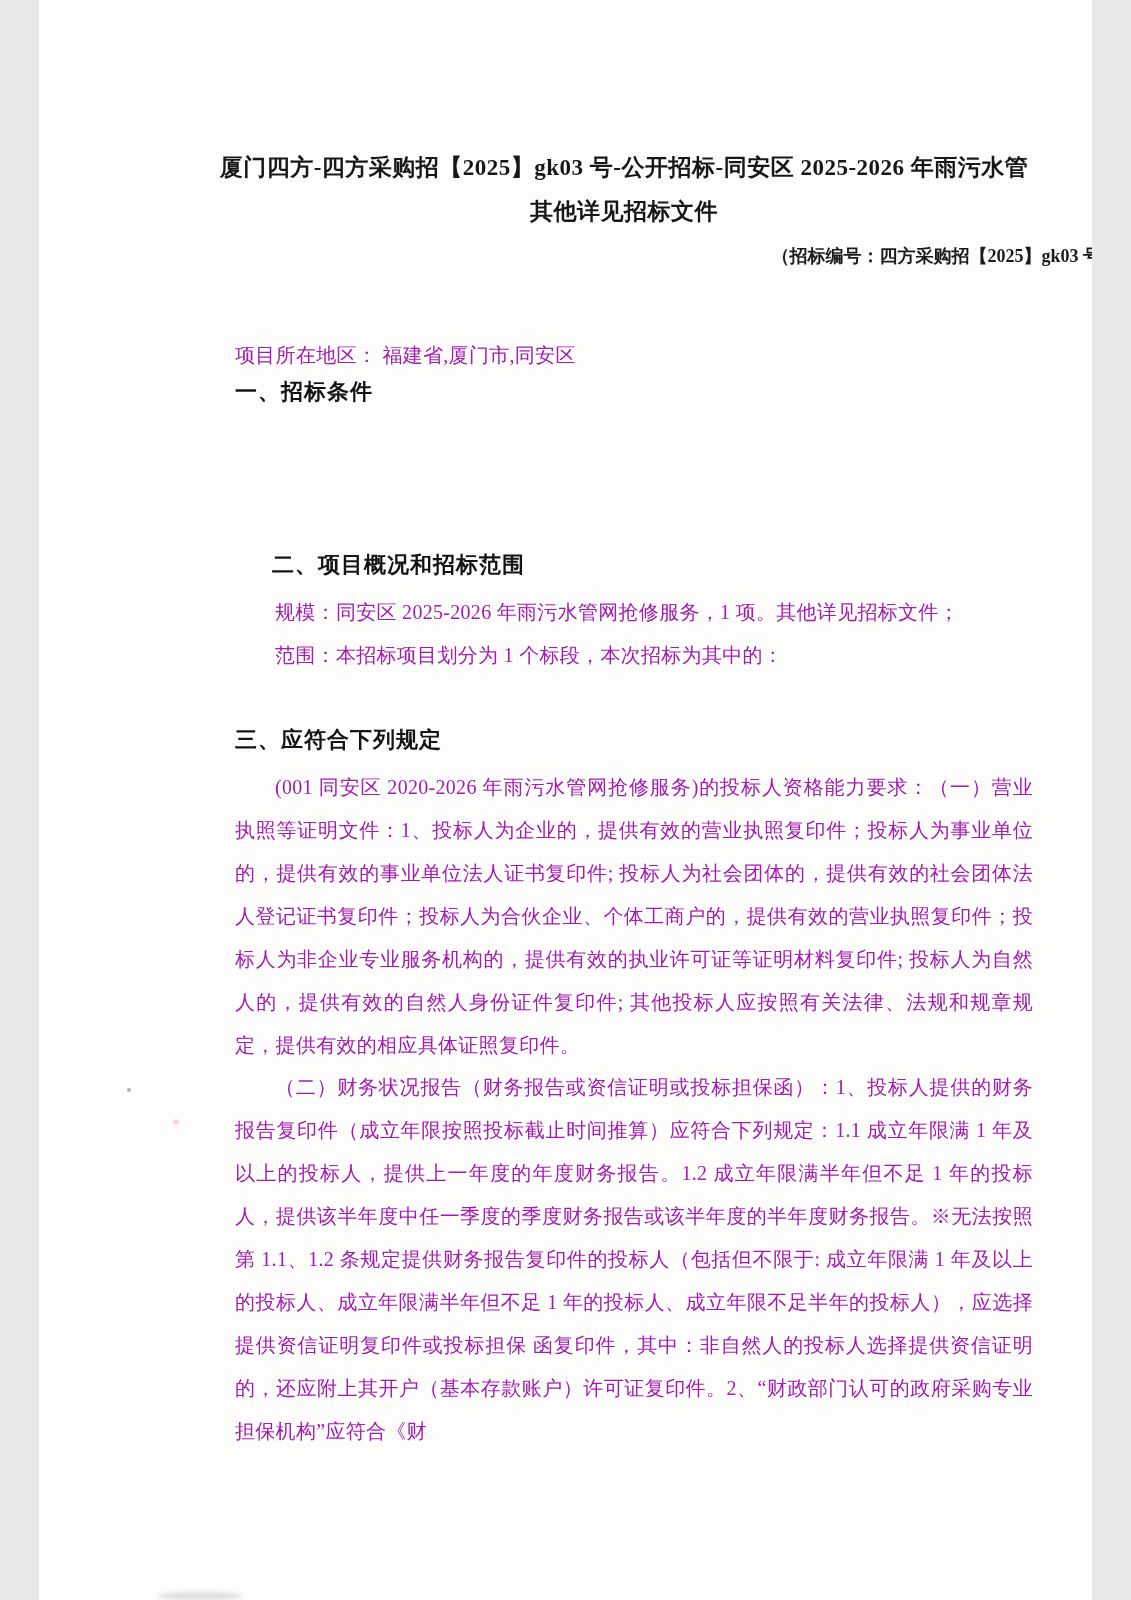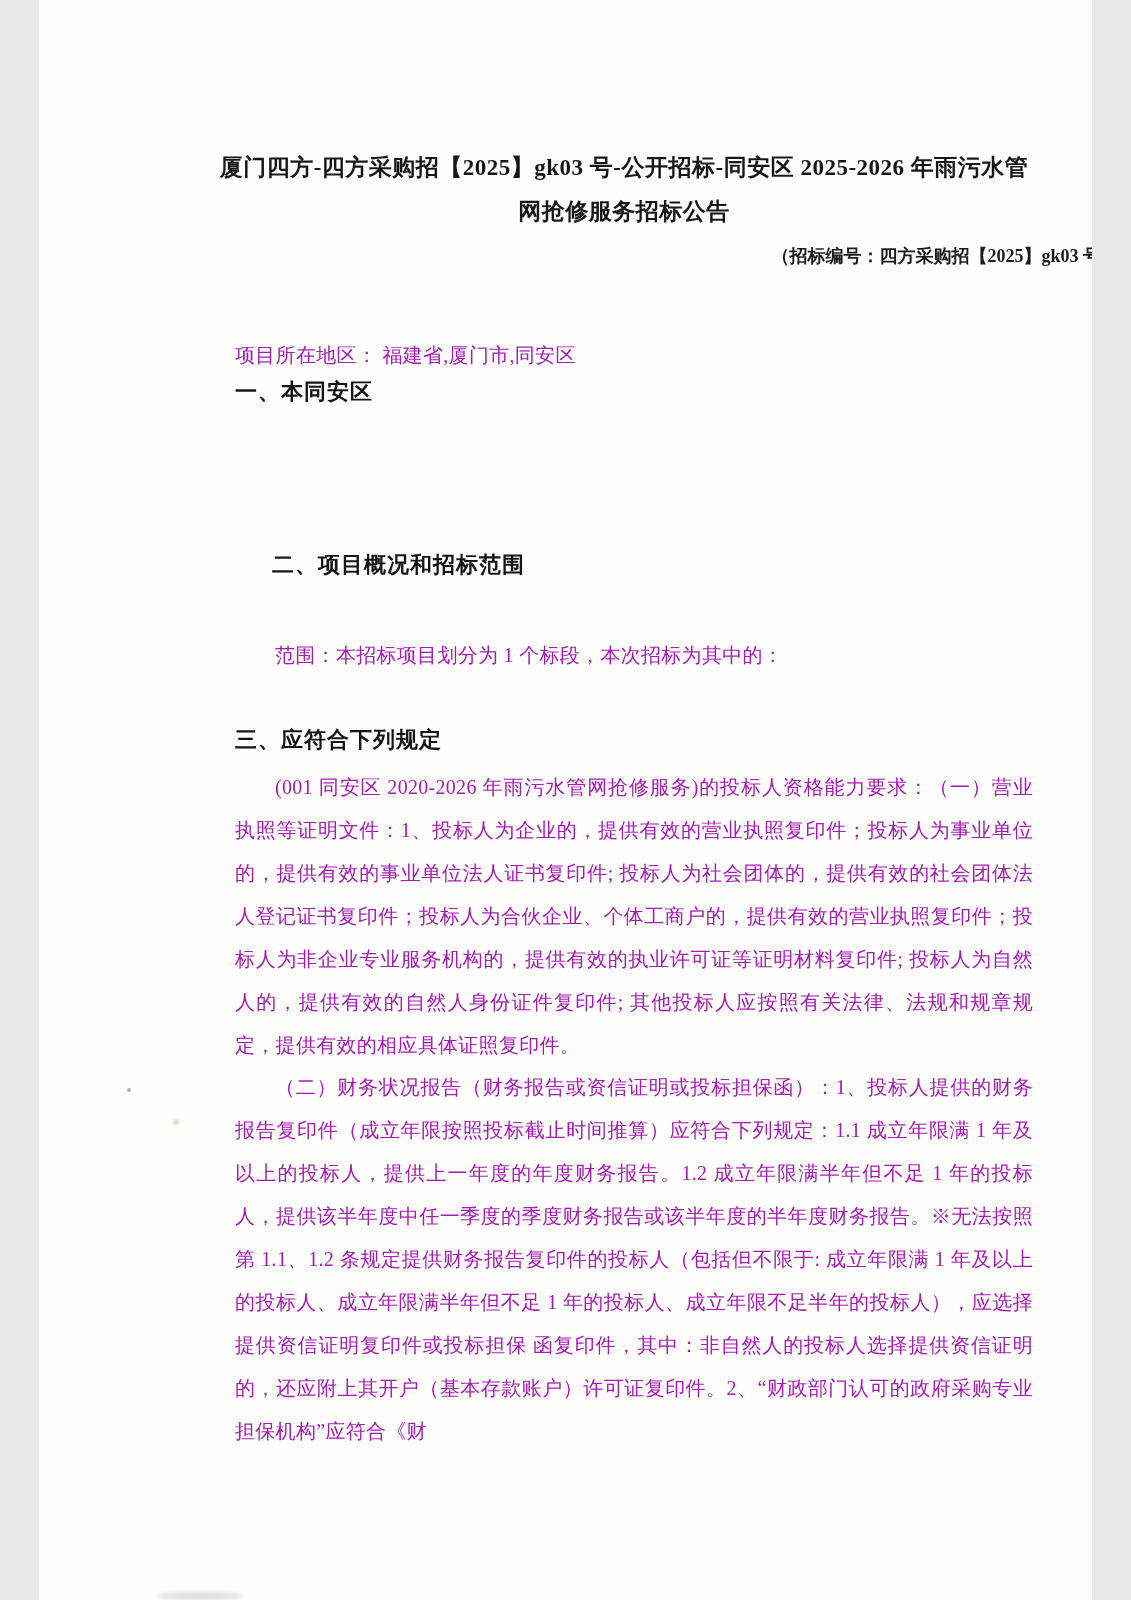--- a/index.html
+++ b/index.html
@@ -91,28 +91,29 @@
     background:rgba(165,165,165,0.35);
     filter:blur(2px);
   }
 </style>
 </head>
 <body>
 
 <div class="page">
 
   <div class="abs doc-title" style="top:146px;">厦门四方-四方采购招【2025】gk03 号-公开招标-同安区 2025-2026 年雨污水管</div>
-  <div class="abs doc-title" style="top:190px;">网抢修服务招标公告</div>
+  <div class="abs doc-title" style="top:190px;">其他详见招标文件</div>
   <div class="abs doc-subtitle" style="top:234px;">（招标编号：四方采购招【2025】gk03 号）</div>
 
   <div class="abs body-line" style="top:334px;">项目所在地区： 福建省,厦门市,同安区</div>
 
-  <div class="abs sec-heading" style="top:370px;">一、本同安区</div>
+  <div class="abs sec-heading" style="top:370px;">一、招标条件</div>
 
   <div class="abs sec-heading" style="top:543px;margin-left:37px;">二、项目概况和招标范围</div>
+  <div class="abs body-line indent2" style="top:591px;">规模：同安区 2025-2026 年雨污水管网抢修服务，1 项。其他详见招标文件；</div>
   <div class="abs body-line indent2" style="top:634px;">范围：本招标项目划分为 1 个标段，本次招标为其中的：</div>
 
   <div class="abs sec-heading" style="top:718px;">三、应符合下列规定</div>
   <div class="abs body-line indent2" style="top:766px;">(001 同安区 2020-2026 年雨污水管网抢修服务)的投标人资格能力要求：（一）营业执照等证明文件：1、投标人为企业的，提供有效的营业执照复印件；投标人为事业单位的，提供有效的事业单位法人证书复印件; 投标人为社会团体的，提供有效的社会团体法人登记证书复印件；投标人为合伙企业、个体工商户的，提供有效的营业执照复印件；投标人为非企业专业服务机构的，提供有效的执业许可证等证明材料复印件; 投标人为自然人的，提供有效的自然人身份证件复印件; 其他投标人应按照有关法律、法规和规章规定，提供有效的相应具体证照复印件。</div>
   <div class="abs body-line indent2" style="top:1066px;">（二）财务状况报告（财务报告或资信证明或投标担保函）：1、投标人提供的财务报告复印件（成立年限按照投标截止时间推算）应符合下列规定：1.1 成立年限满 1 年及以上的投标人，提供上一年度的年度财务报告。1.2 成立年限满半年但不足 1 年的投标人，提供该半年度中任一季度的季度财务报告或该半年度的半年度财务报告。※无法按照第 1.1、1.2 条规定提供财务报告复印件的投标人（包括但不限于: 成立年限满 1 年及以上的投标人、成立年限满半年但不足 1 年的投标人、成立年限不足半年的投标人），应选择提供资信证明复印件或投标担保 函复印件，其中：非自然人的投标人选择提供资信证明的，还应附上其开户（基本存款账户）许可证复印件。2、“财政部门认可的政府采购专业担保机构”应符合《财</div>
 
   <div class="abs seal">
     <span class="seal-char" style="left:38px;top:44px;transform:rotate(-49deg);">方</span>
     <span class="seal-char" style="left:24px;top:72px;transform:rotate(-78deg);">四</span>
     <span class="seal-char" style="left:26px;top:103px;transform:rotate(-107deg);">门</span>

